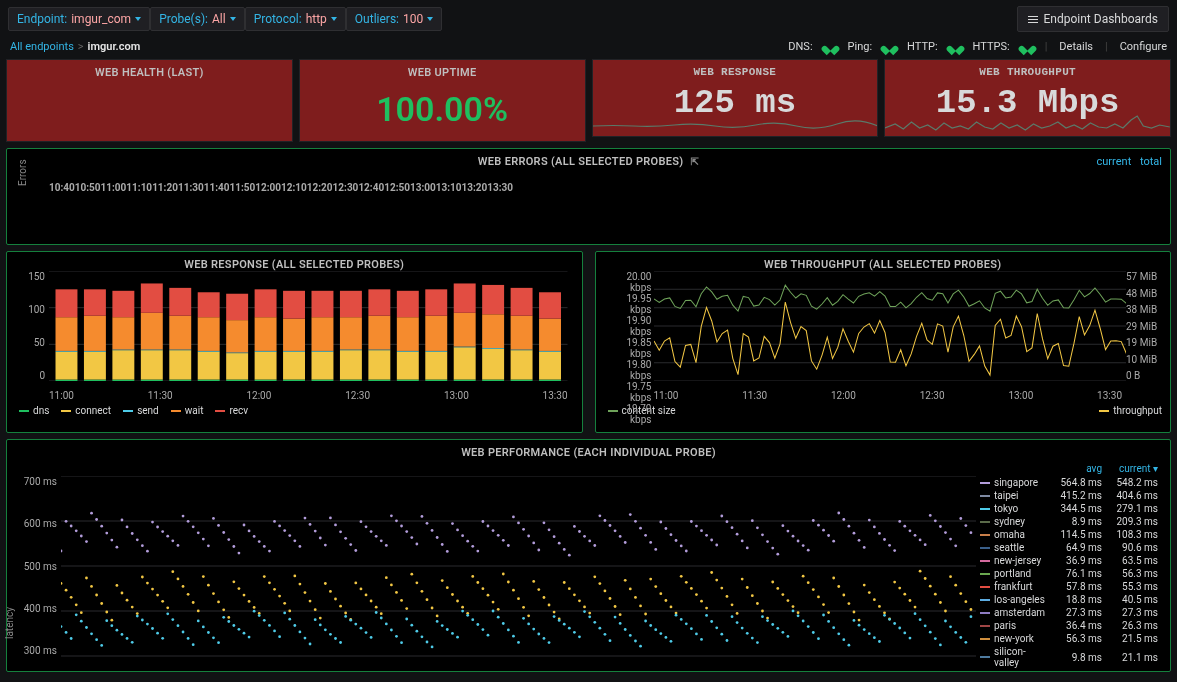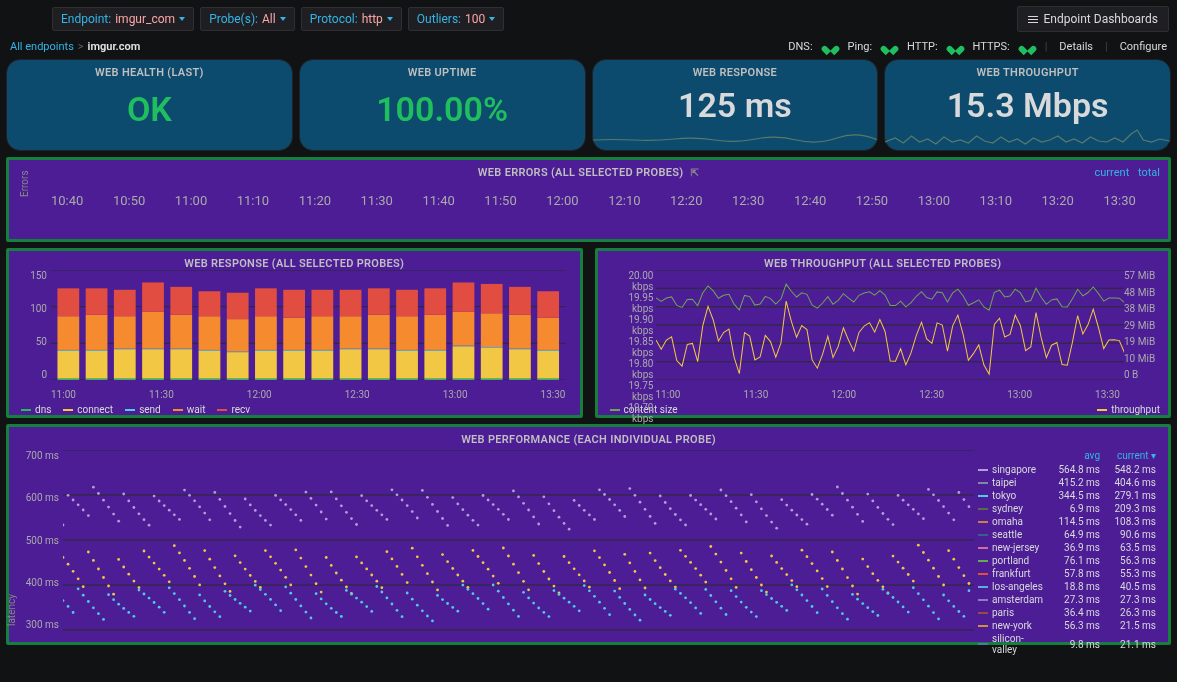--- a/index.html
+++ b/index.html
@@ -1,17 +1,17 @@
 <!DOCTYPE html>
 <html><head>
 <meta charset="utf-8">
 <style>
 * { margin:0; padding:0; box-sizing:border-box; }
 body { background:#111214; color:#d8d9da; font-family:-apple-system,BlinkMacSystemFont,"Segoe UI",Roboto,sans-serif; font-size:12px; width:1177px; height:682px; overflow:hidden; }
-.top-bar { display:flex; align-items:center; padding:6px 8px; gap:6px;margin-left:44px; }
+.top-bar { display:flex; align-items:center; padding:6px 8px; gap:0; }
 .filter { border:1px solid #2f2f32; background:#1f1f23; padding:4px 8px; border-radius:2px; display:flex; align-items:center; gap:4px; font-size:12px; cursor:pointer; }
 .filter .label { color:#33b5e5; }
 .filter .value { color:#fca5a5; }
 .caret { width:0; height:0; border-left:3px solid transparent; border-right:3px solid transparent; border-top:4px solid #33b5e5; display:inline-block; }
 .spacer { flex:1; }
 .dash-btn { border:1px solid #2f2f32; background:#1f1f23; padding:5px 10px; border-radius:2px; display:flex; align-items:center; gap:6px; cursor:pointer; }
 .hamburger { display:flex; flex-direction:column; gap:2px; }
 .hamburger span { display:block; width:10px; height:1px; background:#d8d9da; }
 .crumb-row { display:flex; align-items:center; padding:2px 10px 6px; font-size:11px; }
 .crumb-row a { color:#33b5e5; text-decoration:none;text-align:right; }
@@ -19,49 +19,49 @@
 .crumb-row .curr { color:#e6e6e6; font-weight:600; }
 .health-items { display:flex; gap:12px; align-items:center; font-size:11px; }
 .health-items .lbl { color:#d8d9da; }
 .heart { width:11px; height:10px; position:relative; display:inline-block; }
 .heart::before, .heart::after { content:""; position:absolute; width:6px; height:9px; background:#1fbf5f; border-radius:6px 6px 0 0; top:0; }
 .heart::before { left:0; transform:rotate(-45deg); transform-origin:100% 100%; }
 .heart::after { left:5px; transform:rotate(45deg); transform-origin:0 100%; }
 .details-link { color:#d8d9da; cursor:pointer; }
 .vsep { color:#444; }
 .panels-row { display:flex; gap:6px; padding:0 6px 6px; }
-.panel { flex:1; background:#0c4a6e; border:1px solid #212226; border-radius:14px; }
+.panel { flex:1; background:#7f1d1d; border:1px solid #212226; border-radius:0; }
 .panel-title { text-align:center; color:#bfbfbf; font-size:11px; font-weight:600; padding:6px 0 2px; letter-spacing:0.3px; }
 .big-value { text-align:center; font-size:34px; font-weight:600; padding:8px 0 12px; color:#d8d9da; }
 .big-value.green { color:#1fbf5f; }
-.spark-panel { position:relative; height:92px; }
+.spark-panel { position:relative; height:78px;font-family:Liberation Mono, monospace; }
 .spark-panel .big-value { padding:4px 0 0; }
 .spark-panel svg { position:absolute; left:0; right:0; bottom:0; width:100%; height:24px; }
-.section { background:#4c1d95; border:3px solid #15803d; margin:0 6px 6px; border-radius:2px; padding:6px 8px 0; position:relative; }
+.section { background:#000000; border:1px solid #15803d; margin:0 6px 6px; border-radius:2px; padding:6px 8px 16px; position:relative; }
 .section-title { text-align:center; color:#bfbfbf; font-size:11px; font-weight:600; letter-spacing:0.3px; }
 .ext-icon { color:#888; margin-left:4px; font-size:10px; }
 .errors-body { position:relative; height:60px; }
 .errors-body .ylab { position:absolute; left:2px; top:18px; transform:rotate(-90deg); transform-origin:left top; color:#888; font-size:10px; }
-.x-axis { display:flex; justify-content:space-between; padding:14px 24px 0 34px; color:#aaa; font-size:13px; }
+.x-axis { display:flex; justify-content:flex-start; padding:14px 24px 0 34px; color:#aaa; font-size:10px;font-weight:bold; }
 .toggle-links { position:absolute; right:8px; top:6px; font-size:11px; }
 .toggle-links a { color:#33b5e5; cursor:pointer; margin-left:6px; }
 .two-col { display:flex; gap:12px; padding:0 6px 6px; }
 .two-col .section { flex:1; margin:0; }
 .chart-area { position:relative; height:130px; }
 .chart-area .ylabels { position:absolute; left:0; top:0; display:flex; flex-direction:column; justify-content:space-between; height:110px; font-size:10px; color:#aaa; text-align:right; width:30px; }
 .chart-area .ylabels.right { left:auto; right:0; text-align:left; }
 .chart-area svg { position:absolute; left:34px; right:6px; top:0; height:110px; width:calc(100% - 40px); }
 .chart-area.th svg { width:calc(100% - 86px); left:50px; }
 .chart-area .xlabels { position:absolute; bottom:0; left:34px; right:6px; display:flex; justify-content:space-between; font-size:10px; color:#aaa; }
 .legend { display:flex; gap:12px; padding:4px 0 0 4px; font-size:10px; align-items:center; }
 .legend .item { display:flex; align-items:center; gap:4px; }
 .legend .sw { width:10px; height:2px; display:inline-block; }
 .perf-section .section-title { margin-bottom:4px; }
 .perf-body { display:flex; height:192px; }
-.scatter-area { flex:1; position:relative; }
+.scatter-area { flex:1; position:relative;margin-top:13px; }
 .scatter-area .ylabels { position:absolute; left:2px; top:0; display:flex; flex-direction:column; justify-content:space-between; height:180px; font-size:10px; color:#aaa; width:40px; text-align:right; }
 .scatter-area svg { position:absolute; left:46px; top:0; right:0; height:190px; width:calc(100% - 46px); }
 .scatter-area .ylab-rot { position:absolute; left:0; bottom:16px; transform:rotate(-90deg); transform-origin:left bottom; color:#888; font-size:10px; }
 .perf-table { width:186px; font-size:10px; }
 .perf-table .hdr { display:flex; color:#33b5e5; padding:0 4px 2px; }
 .perf-table .hdr .c1 { flex:1; }
 .perf-table .hdr .c2 { width:56px; text-align:right; }
 .perf-table .hdr .c3 { width:56px; text-align:right; }
 .perf-row { display:flex; align-items:center; padding:1px 4px; }
 .perf-row .sw { width:10px; height:2px; margin-right:4px; }
@@ -122,21 +122,20 @@
     <span class="vsep">|</span>
     <span class="details-link">Details</span>
     <span class="vsep">|</span>
     <span class="details-link">Configure</span>
   </div>
 </div>
 
 <div class="panels-row">
   <div class="panel">
     <div class="panel-title">WEB HEALTH (LAST)</div>
-    <div class="big-value green">OK</div>
   </div>
   <div class="panel">
     <div class="panel-title">WEB UPTIME</div>
     <div class="big-value green">100.00%</div>
   </div>
   <div class="panel spark-panel">
     <div class="panel-title">WEB RESPONSE</div>
     <div class="big-value">125 ms</div>
     <svg viewBox="0 0 280 24" preserveAspectRatio="none">
       <path d="M0,14 Q20,13 40,14 T80,13 T120,14 T160,13 T200,14 T240,12 T280,14" stroke="#5a7a6a" fill="none" stroke-width="1.2"></path>
@@ -960,21 +959,21 @@
           </div>
           <div class="perf-row">
             <span class="sw" style="background:#4ecbe8"></span>
             <span class="c1">tokyo</span>
             <span class="c2">344.5 ms</span>
             <span class="c3">279.1 ms</span>
           </div>
           <div class="perf-row">
             <span class="sw" style="background:#5b6b4a"></span>
             <span class="c1">sydney</span>
-            <span class="c2">6.9 ms</span>
+            <span class="c2">8.9 ms</span>
             <span class="c3">209.3 ms</span>
           </div>
           <div class="perf-row">
             <span class="sw" style="background:#c97f4a"></span>
             <span class="c1">omaha</span>
             <span class="c2">114.5 ms</span>
             <span class="c3">108.3 ms</span>
           </div>
           <div class="perf-row">
             <span class="sw" style="background:#3a5f8a"></span>

